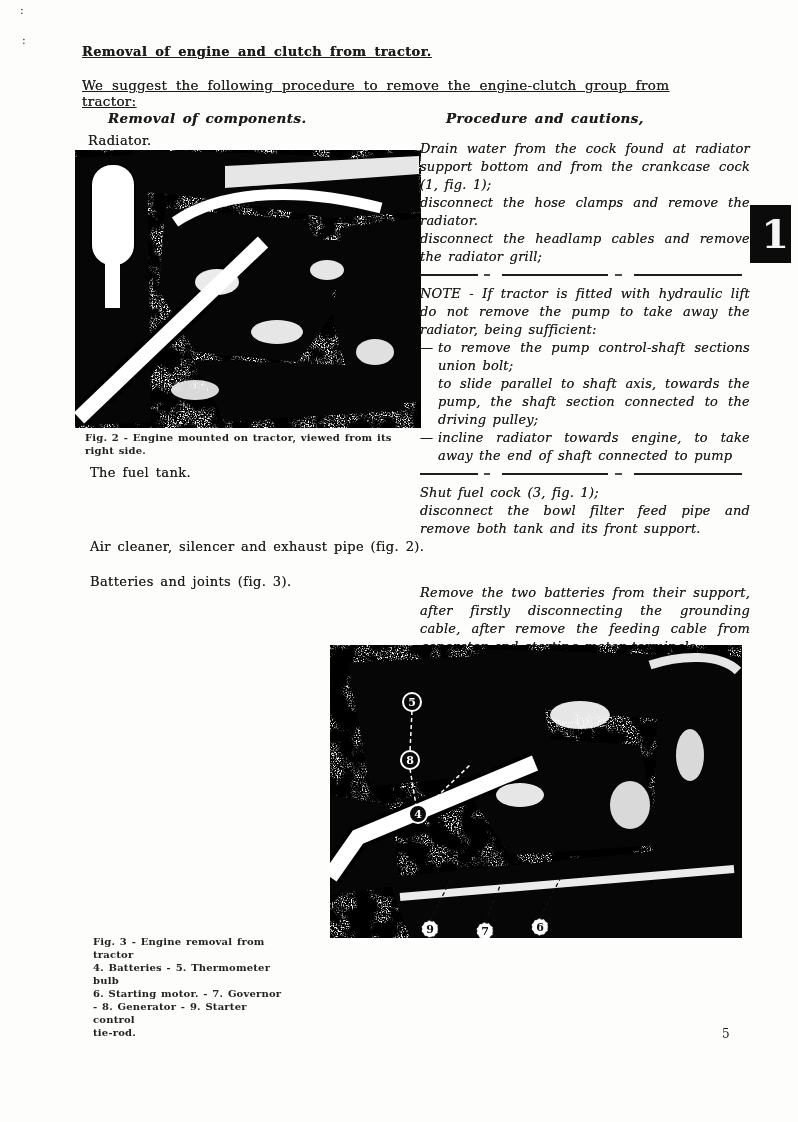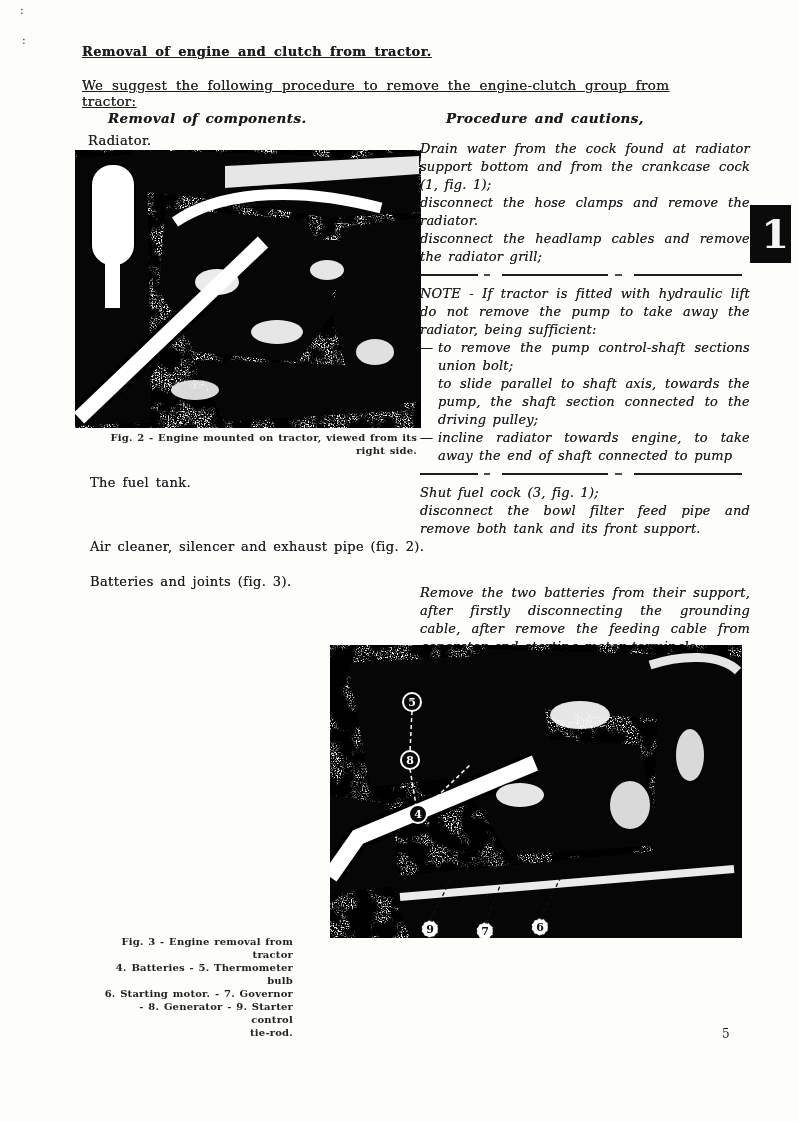--- a/index.html
+++ b/index.html
@@ -26,21 +26,21 @@
   .col-header{
     font-size:13.5px;font-style:italic;font-weight:bold;letter-spacing:.4px;word-spacing:2px;
     text-shadow:0 0 .4px #555;
     margin-left:26px;
   }
   .left-item{
     font-size:13px;letter-spacing:.4px;word-spacing:2px;text-shadow:0 0 .4px #555;
   }
   .photo{display:block;}
   .fig-caption{
-    font-size:10px;font-weight:bold;text-align:right;line-height:13px;
+    font-size:10px;font-weight:bold;text-align:left;line-height:13px;
     letter-spacing:.2px;word-spacing:1px;color:#222;
   }
   .right-col{
     left:420px;top:140px;width:330px;
     font-size:13px;font-style:italic;line-height:18px;
     letter-spacing:.2px;word-spacing:2px;text-align:justify;
     text-shadow:0 0 .4px #555;
   }
   .right-col p{margin:0 0 0 0;}
   .right-col .gap{height:8px;}
@@ -130,21 +130,21 @@
       <ellipse cx="300" cy="202" rx="19" ry="13" fill="#ffffff" opacity=".88"></ellipse>
       <ellipse cx="120" cy="240" rx="24" ry="10" fill="#ffffff" opacity=".85"></ellipse>
     </g>
   </svg>
 
   <div class="abs fig-caption" style="left:85px;top:431px;width:332px;">
     <div>Fig. 2 - Engine mounted on tractor, viewed from its</div>
     <div>right side.</div>
   </div>
 
-  <div class="abs left-item" style="left:90px;top:475px;">The fuel tank.</div>
+  <div class="abs left-item" style="left:90px;top:465px;">The fuel tank.</div>
   <div class="abs left-item" style="left:90px;top:539px;">Air cleaner, silencer and exhaust pipe (fig. 2).</div>
   <div class="abs left-item" style="left:90px;top:574px;">Batteries and joints (fig. 3).</div>
 
   <div class="abs right-col">
     <p>Drain water from the cock found at radiator support bottom and from the crankcase cock (1, fig. 1);</p>
     <p>disconnect the hose clamps and remove the radiator.</p>
     <p>disconnect the headlamp cables and remove the radiator grill;</p>
     <div class="divider"></div>
     <p>NOTE - If tractor is fitted with hydraulic lift do not remove the pump to take away the radiator, being sufficient:</p>
     <div class="bullet-row">

